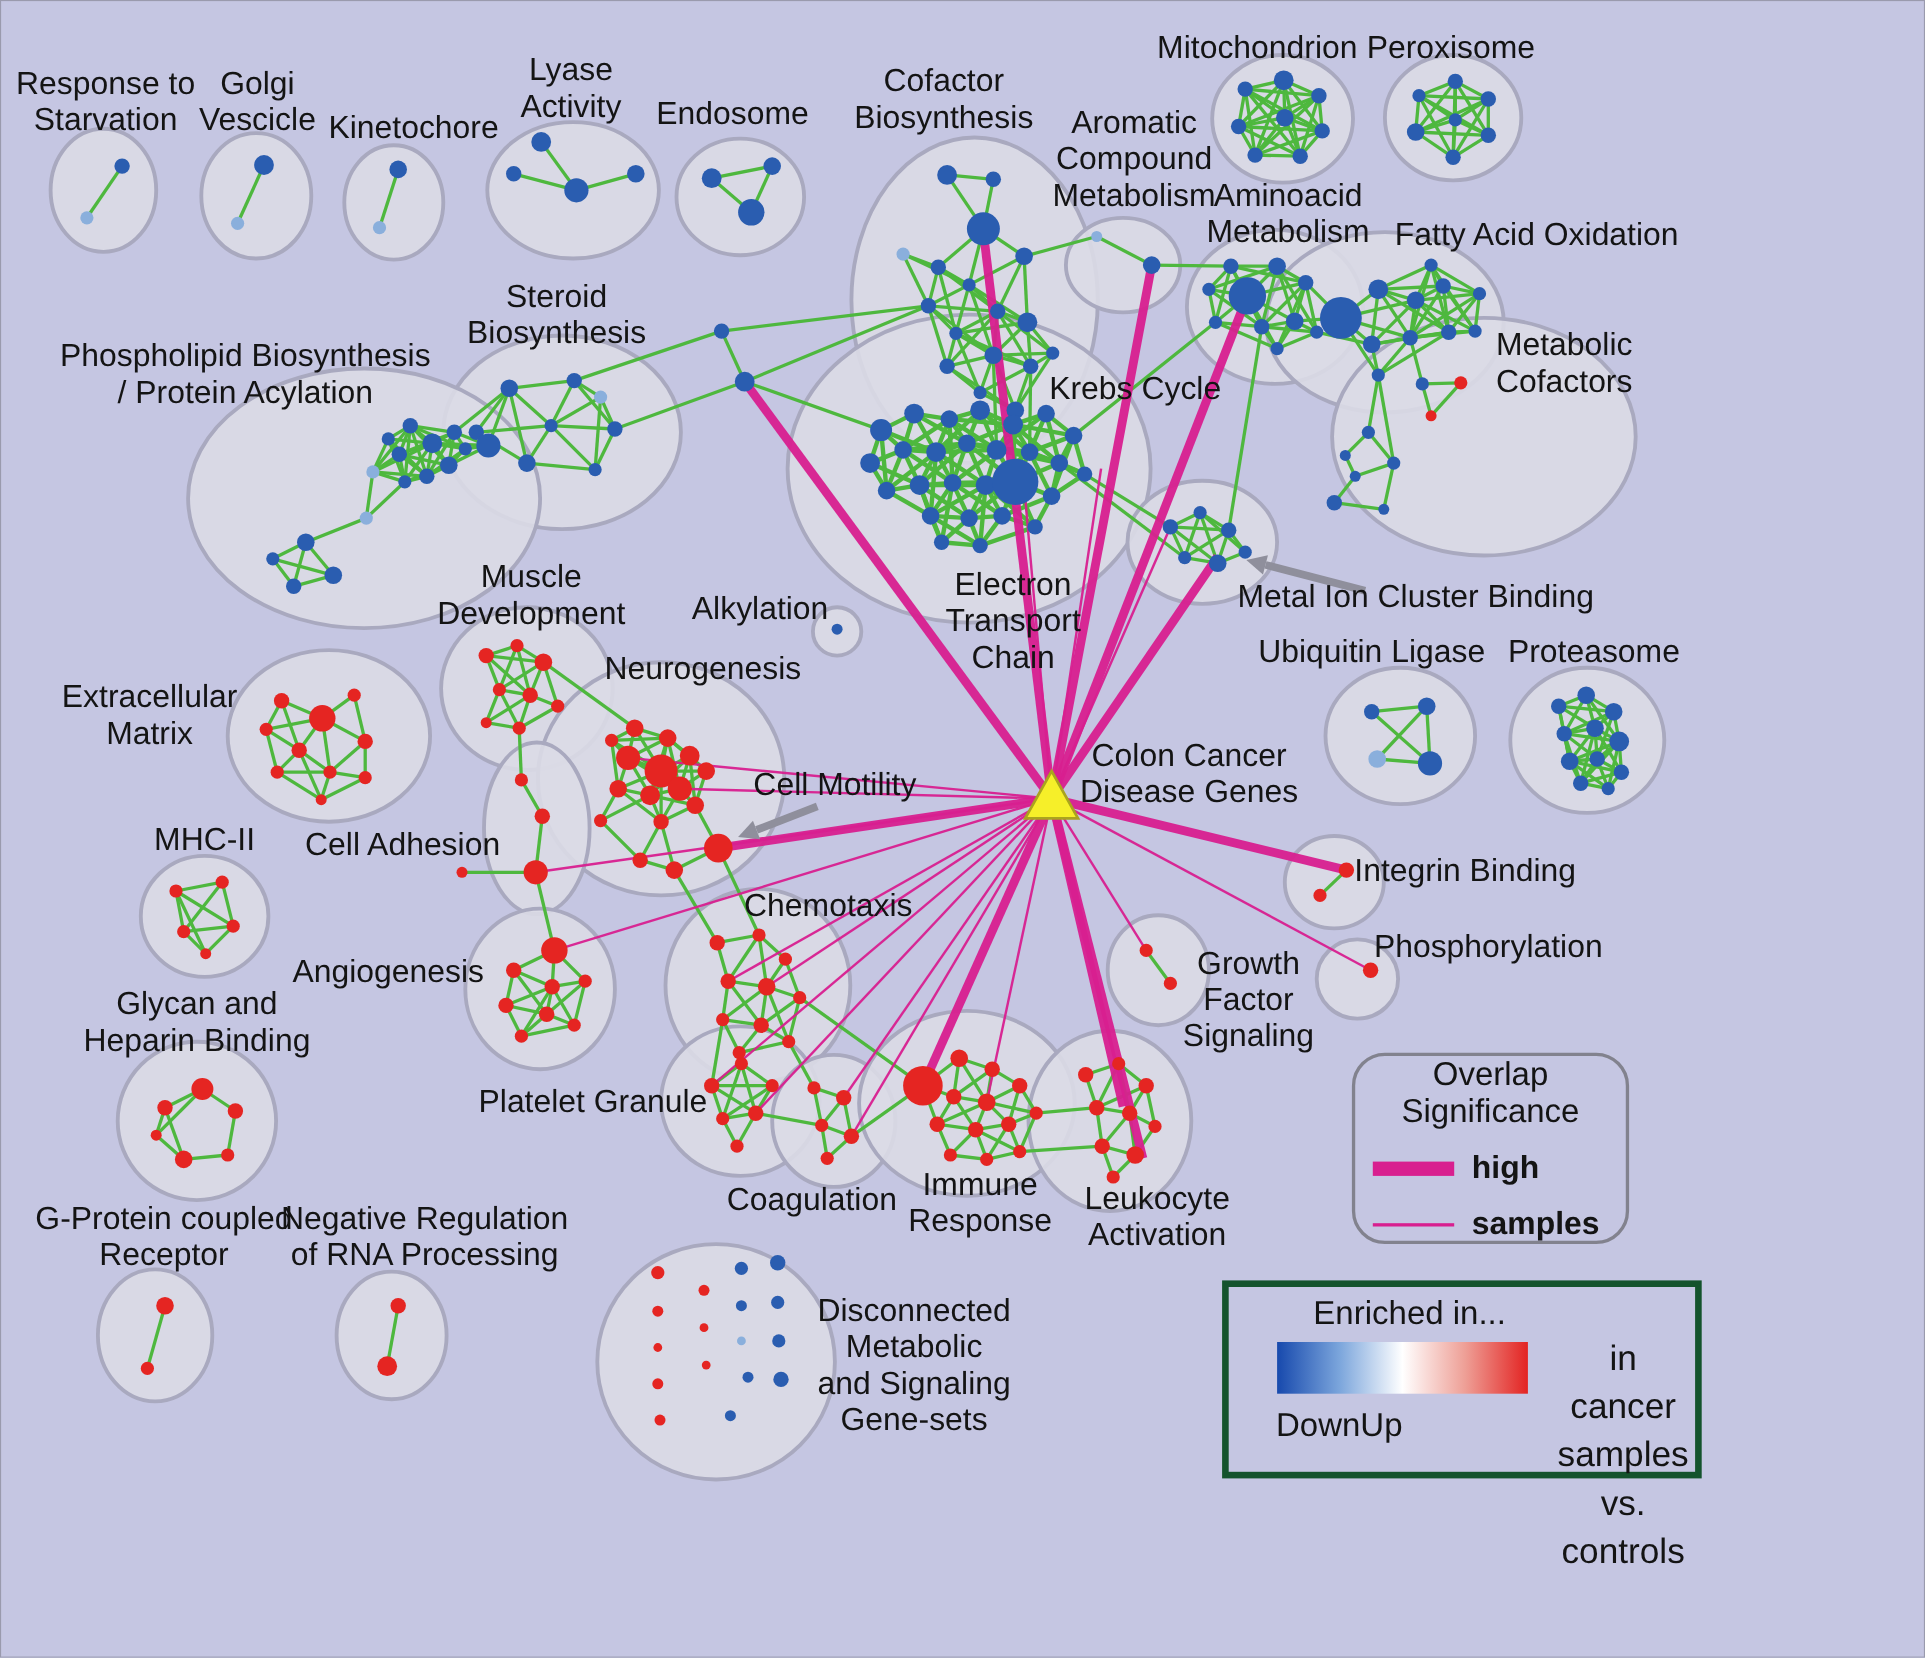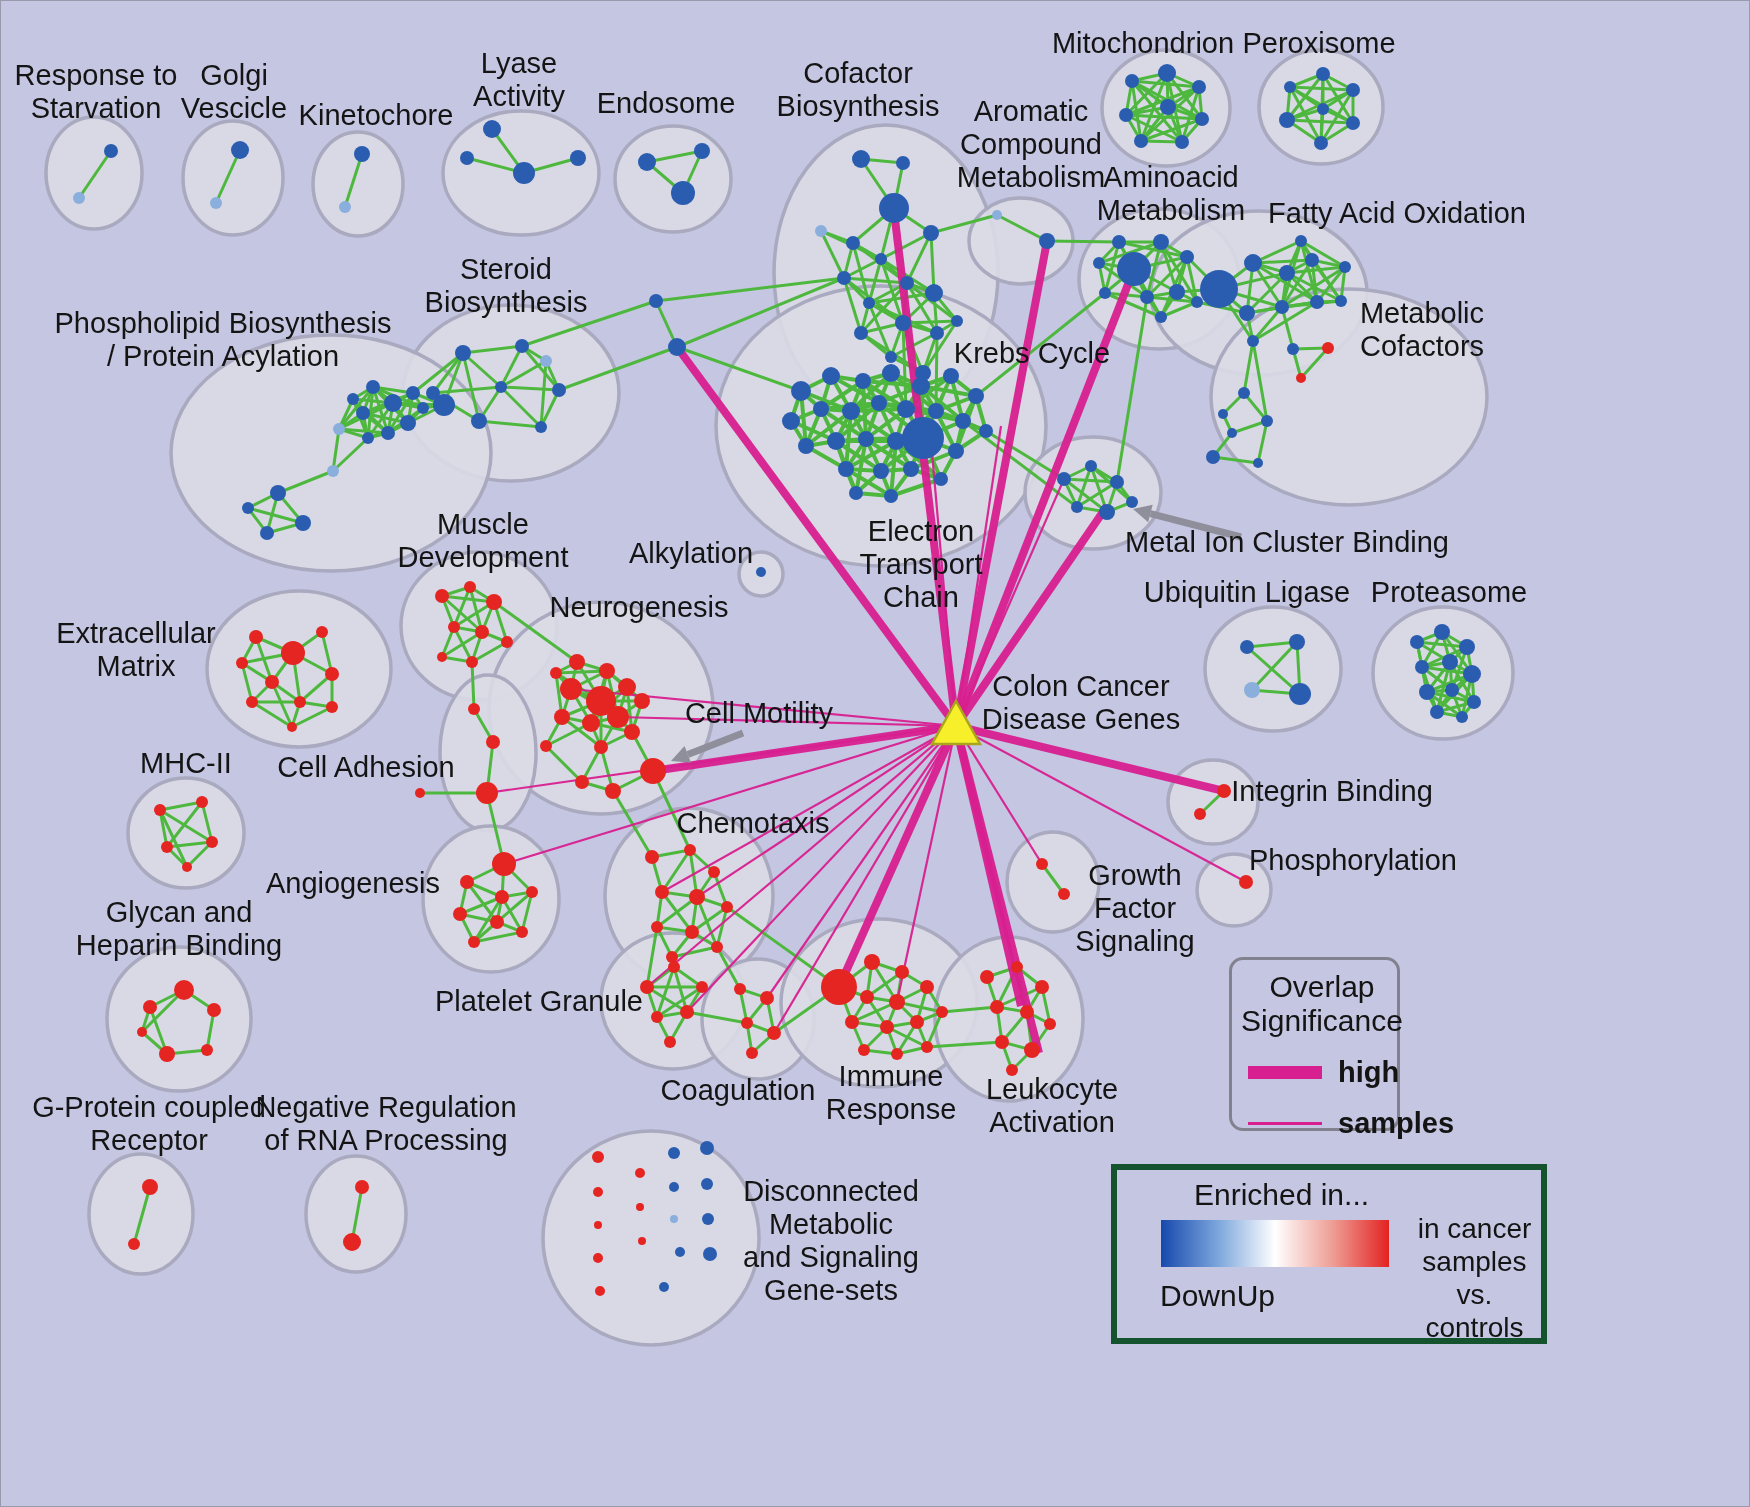--- a/index.html
+++ b/index.html
@@ -1,34 +1,34 @@
 <!DOCTYPE html>
 <html><head>
 <meta charset="utf-8">
 <style>
   html,body{margin:0;padding:0;background:#c5c6e2;}
   .stage{position:relative;width:1750px;height:1507px;background:#c5c6e2;
          font-family:"Liberation Sans",sans-serif;overflow:hidden;border:1px solid #9a9aad;box-sizing:border-box;}
   .stage svg{position:absolute;left:0;top:0;}
   svg text{font-family:"Liberation Sans",sans-serif;font-size:29px;}
   .legend{position:absolute;box-sizing:border-box;color:#141414;}
-  .legend-overlap{left:1228px;top:956px;width:171px;height:174px;border:3px solid #82828e;
-                  border-radius:14px;padding-top:10px;background:transparent;}
+  .legend-overlap{left:1228px;top:956px;width:252px;height:174px;border:3px solid #82828e;
+                  border-radius:30px;background:transparent;}
   .lg-title{text-align:center;font-size:30px;line-height:34px;width:180px;margin:0 auto;}
   .lg-row{display:flex;align-items:center;margin:18px 0 0 16px;font-weight:bold;}
   .sw-high{width:74px;height:13px;background:#d81f8f;flex:0 0 auto;}
   .sw-mod{width:74px;height:3px;background:#d81f8f;flex:0 0 auto;}
   .lg-label{font-size:29px;margin-left:16px;}
   .legend-enriched{left:1110px;top:1163px;width:436px;height:180px;border:6px solid #14532d;
                    background:#c5c6e2;display:flex;}
   .en-left{flex:0 0 290px;padding:8px 0 0 30px;box-sizing:border-box;}
   .en-title{font-size:30px;text-align:center;width:240px;margin:0 auto 4px auto;}
   .gradient-bar{width:228px;height:47px;margin:8px 0 0 14px;}
   .en-ends{width:256px;display:flex;font-size:30px;margin:12px 0 0 13px;}
-  .en-right{flex:1;font-size:28px;line-height:33px;text-align:center;padding-top:42px;padding-right:8px;}
+  .en-right{flex:1;font-size:32px;line-height:44px;text-align:center;padding-top:42px;padding-right:8px;}
 </style>
 </head>
 <body>
 
 <div class="stage">
   <svg id="map" width="1750" height="1507" viewBox="0 0 1750 1507">
       <ellipse cx="93" cy="172" rx="48" ry="56" fill="#dadae6" fill-opacity="0.9" stroke="#a9a9bf" stroke-width="3.5"></ellipse>
       <ellipse cx="232" cy="177" rx="50" ry="57" fill="#dadae6" fill-opacity="0.9" stroke="#a9a9bf" stroke-width="3.5"></ellipse>
       <ellipse cx="357" cy="183" rx="45" ry="52" fill="#dadae6" fill-opacity="0.9" stroke="#a9a9bf" stroke-width="3.5"></ellipse>
       <ellipse cx="520" cy="172" rx="78" ry="62" fill="#dadae6" fill-opacity="0.9" stroke="#a9a9bf" stroke-width="3.5"></ellipse>

